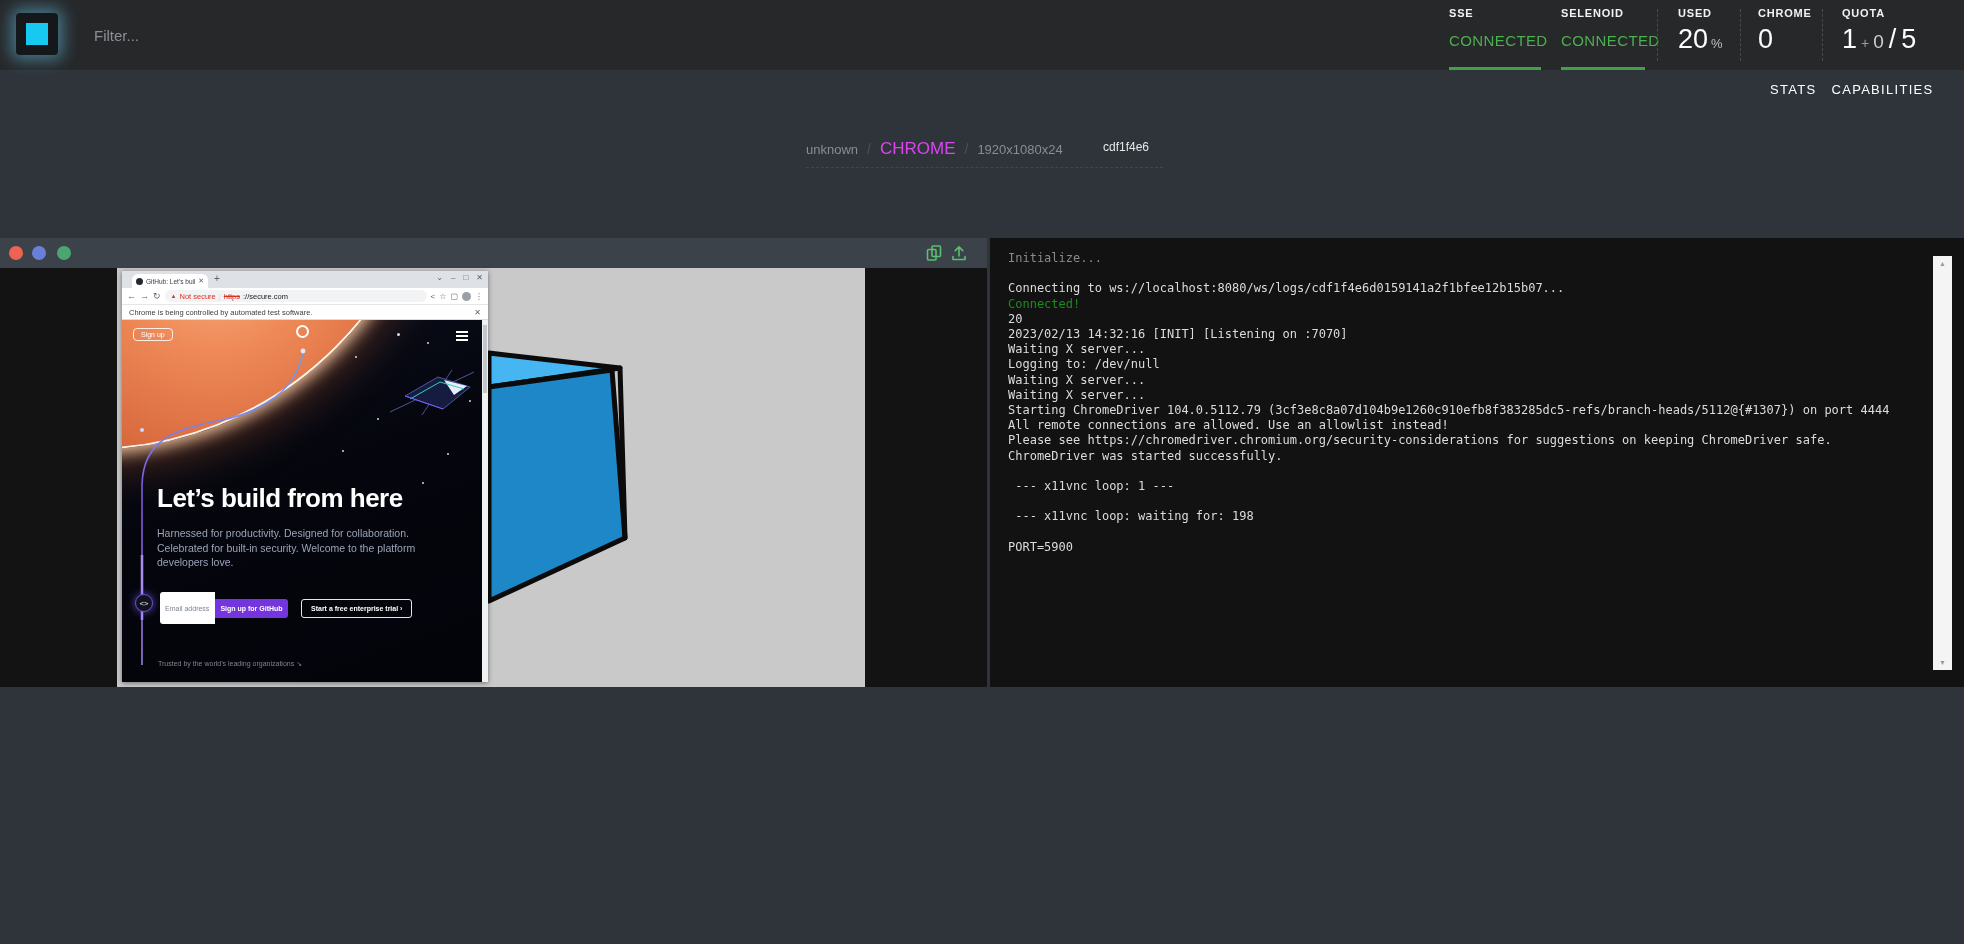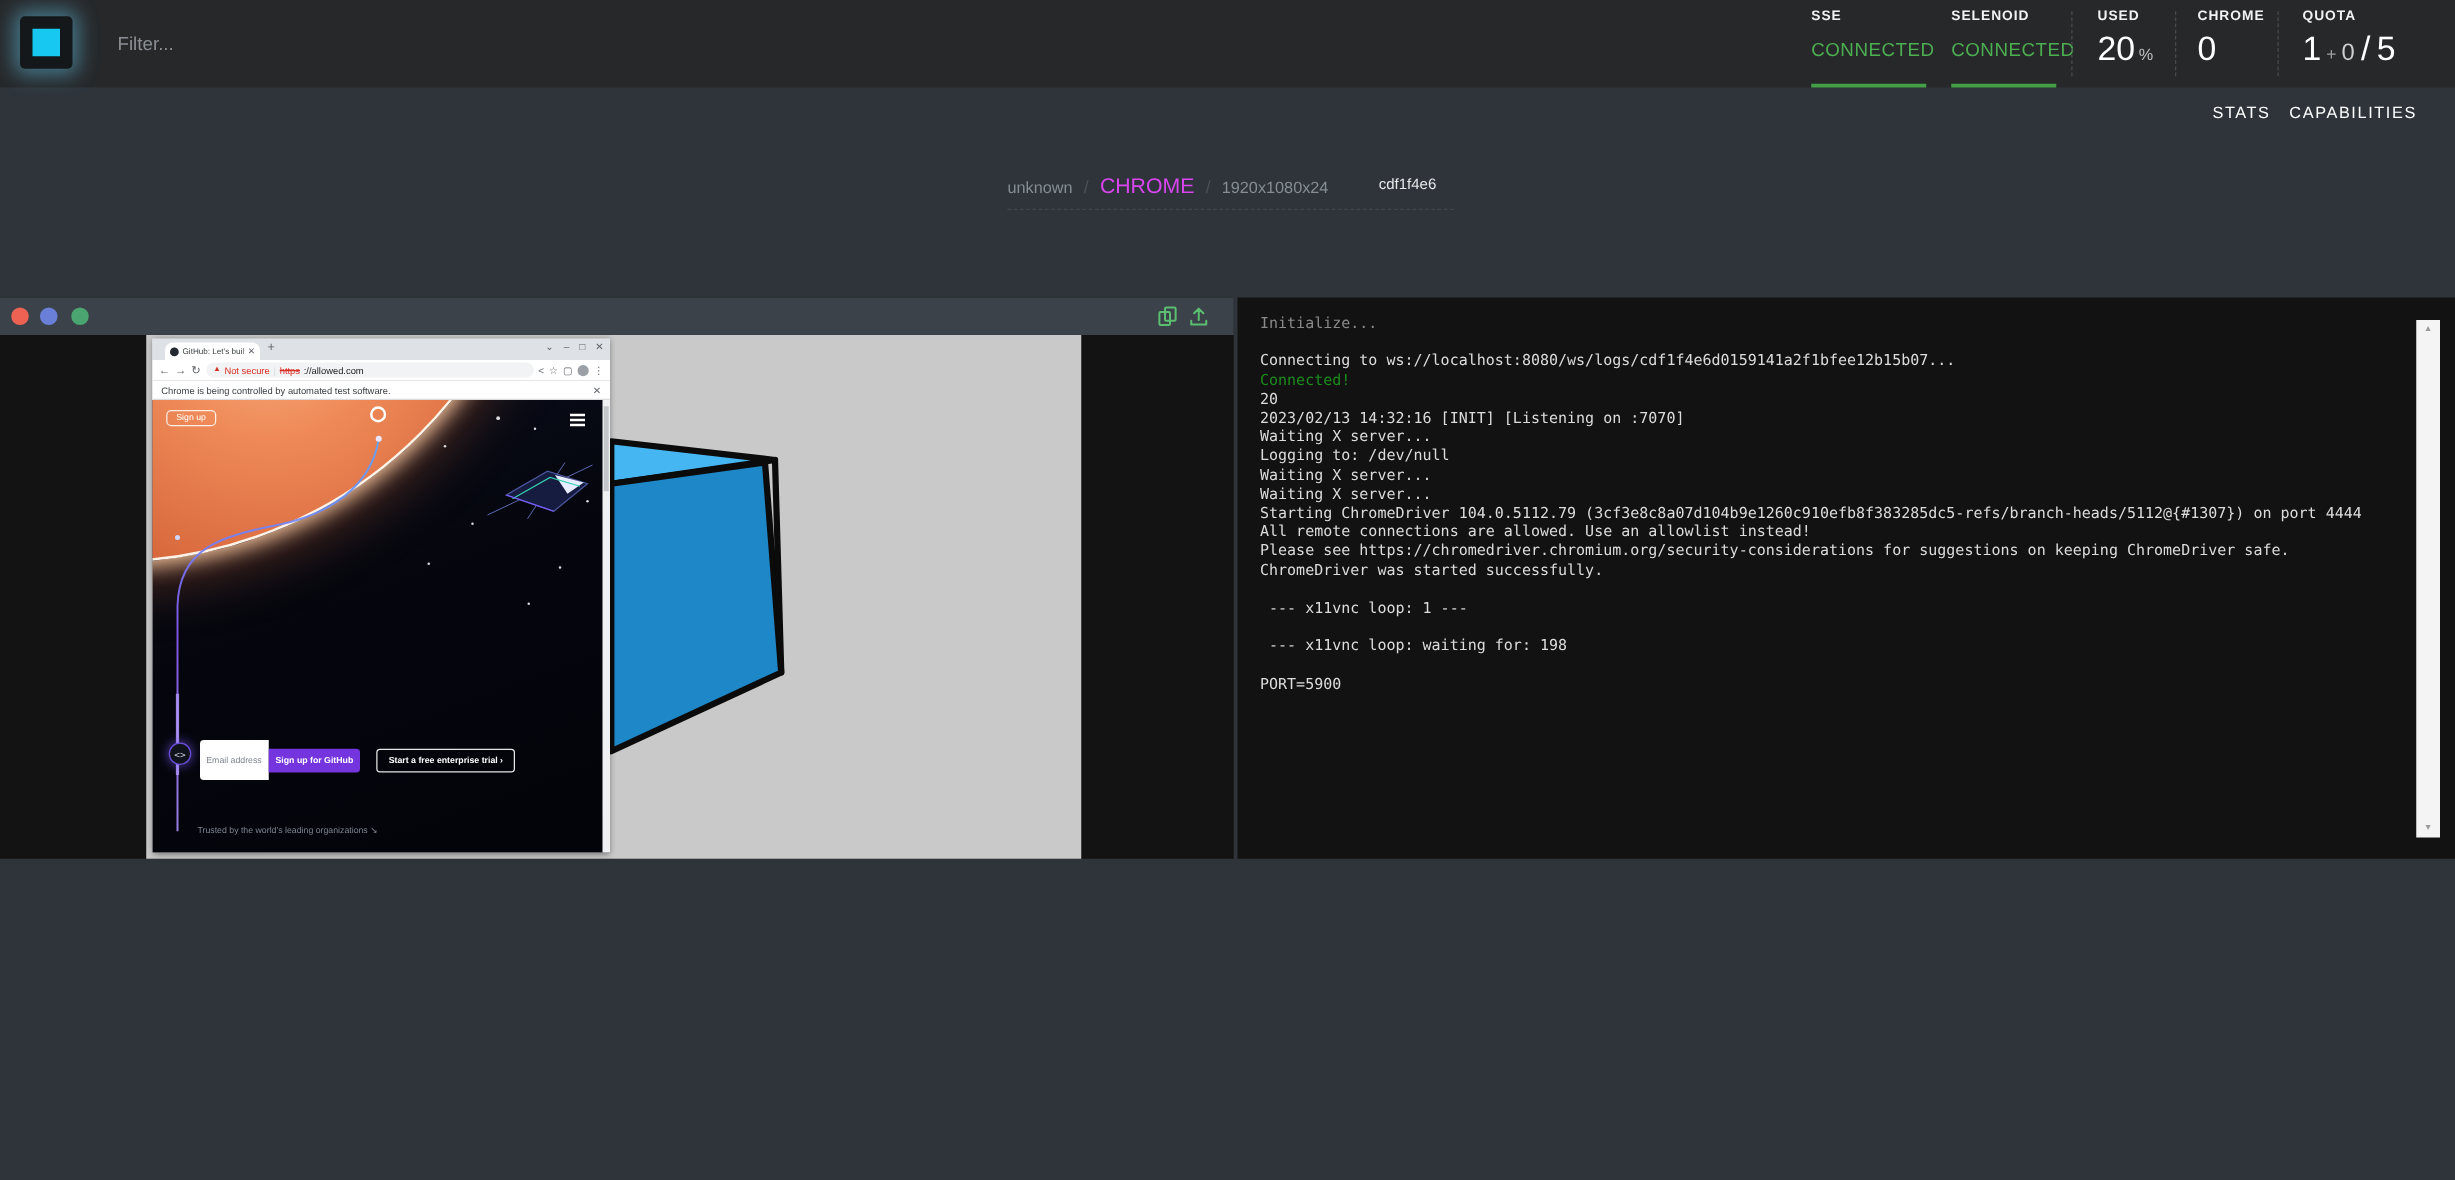--- a/index.html
+++ b/index.html
@@ -239,21 +239,21 @@
         </div>
         <div class="browser-toolbar">
           <span class="nav-ic">←</span>
           <span class="nav-ic">→</span>
           <span class="nav-ic">↻</span>
           <div class="omnibox">
             <span class="warn">▲</span>
             <span class="not-secure">Not secure</span>
             <span class="omni-div">|</span>
             <span class="url-scheme">https</span>
-              <span class="url-rest">://allowed.com</span>
+              <span class="url-rest">://secure.com</span>
           </div>
           <span class="tb-ic">&lt;</span>
           <span class="tb-ic">☆</span>
           <span class="tb-ic">▢</span>
           <span class="avatar"></span>
           <span class="tb-ic">⋮</span>
         </div>
         <div class="infobar">
           <span class="infobar-text">Chrome is being controlled by automated test software.</span>
           <span class="infobar-close">✕</span>
@@ -293,20 +293,22 @@
           </svg>
 
           <div class="gh-signup-btn">Sign up</div>
           <div class="gh-logo"></div>
           <div class="hamburger">
             <div></div>
               <div></div>
               <div></div>
           </div>
 
+          <div class="gh-heading">Let’s build from here</div>
+          <div class="gh-sub">Harnessed for productivity. Designed for collaboration. Celebrated for built-in security. Welcome to the platform developers love.</div>
 
           <div class="cta-row">
             <input class="email-input" type="text" placeholder="Email address" style="">
             <div class="gh-purple-btn">Sign up for GitHub</div>
             <div class="gh-trial-btn">Start a free enterprise trial ›</div>
           </div>
           <div class="code-badge">&lt;&gt;</div>
           <div class="gh-trusted">Trusted by the world’s leading organizations ↘</div>
         </div>
 

